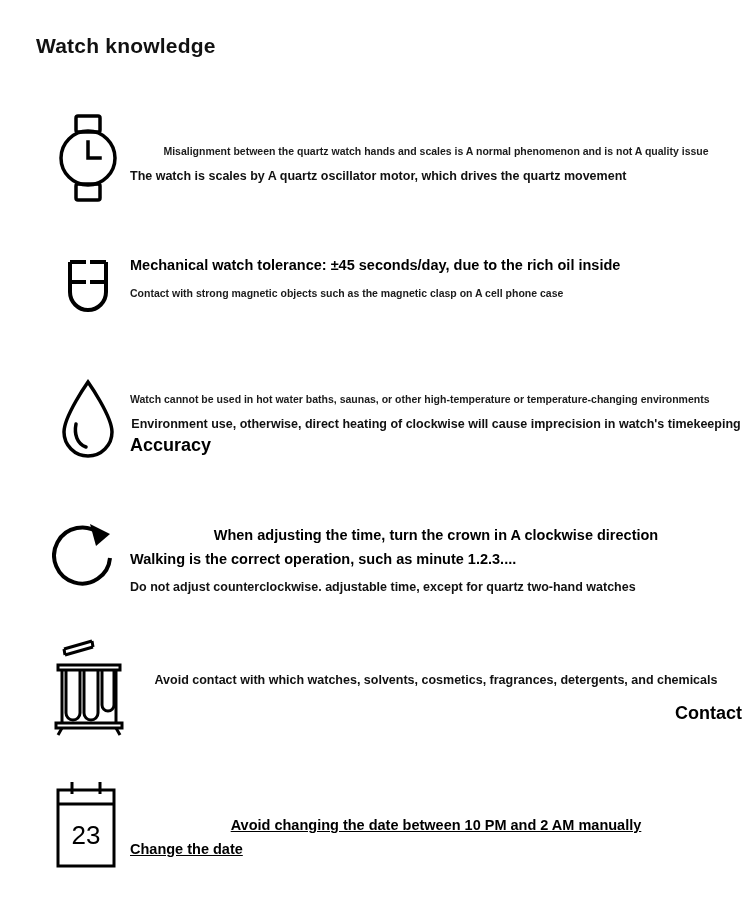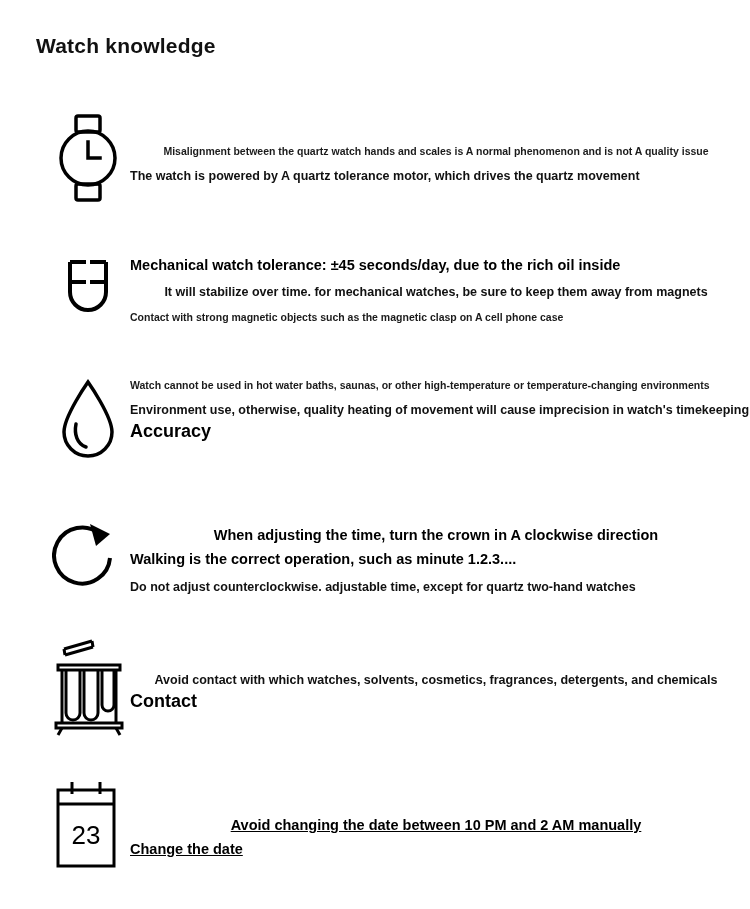--- a/index.html
+++ b/index.html
@@ -84,21 +84,21 @@
   #row-quartz { top: 108px; }
   #row-quartz .icon-box { top: 0px; }
   #row-quartz .text-box { top: 36px; }
 
   #row-magnetic { top: 238px; }
   #row-magnetic .icon-box { top: 0px; }
   #row-magnetic .text-box { top: 18px; }
 
   #row-water { top: 370px; }
   #row-water .icon-box { top: 0px; }
-  #row-water .text-box { top: 8px; }
+  #row-water .text-box { top: 22px; }
 
   #row-crown { top: 508px; }
   #row-crown .icon-box { top: 0px; }
   #row-crown .text-box { top: 18px; }
 
   #row-chemicals { top: 640px; }
   #row-chemicals .icon-box { top: 0px; }
   #row-chemicals .text-box { top: 32px; }
 
   #row-date { top: 778px; }
@@ -123,51 +123,50 @@
     <div class="icon-box">
       <svg width="72" height="92" viewBox="0 0 72 92">
         <rect x="24" y="4" width="24" height="16" rx="2" fill="none" stroke="#000" stroke-width="3.5"></rect>
         <rect x="24" y="72" width="24" height="16" rx="2" fill="none" stroke="#000" stroke-width="3.5"></rect>
         <circle cx="36" cy="46" r="27" fill="none" stroke="#000" stroke-width="3.5"></circle>
         <path d="M36 30 L36 46 L48 46" fill="none" stroke="#000" stroke-width="3.5" stroke-linecap="square"></path>
       </svg>
     </div>
     <div class="text-box">
       <span class="line small c-center">Misalignment between the quartz watch hands and scales is A normal phenomenon and is not A quality issue</span>
-      <span class="line mid c-left" style="margin-top:10px;">The watch is powered by A quartz tolerance motor, which drives the quartz movement</span>
+      <span class="line mid c-left" style="margin-top:10px;">The watch is scales by A quartz oscillator motor, which drives the quartz movement</span>
     </div>
   </div>
 
   <div class="row" id="row-magnetic">
     <div class="icon-box">
       <svg width="72" height="80" viewBox="0 0 72 80">
         <path d="M18 14 L18 44 A18 18 0 0 0 54 44 L54 14" fill="none" stroke="#000" stroke-width="4"></path>
         <path d="M18 14 L34 14" fill="none" stroke="#000" stroke-width="4"></path>
         <path d="M38 14 L54 14" fill="none" stroke="#000" stroke-width="4"></path>
         <path d="M18 34 L34 34" fill="none" stroke="#000" stroke-width="4"></path>
         <path d="M38 34 L54 34" fill="none" stroke="#000" stroke-width="4"></path>
       </svg>
     </div>
     <div class="text-box">
       <span class="line big c-left">Mechanical watch tolerance: ±45 seconds/day, due to the rich oil inside</span>
-      <span class="line mid c-center" style="margin-top:8px;">It will stabilize over time. for mechanical watches, be sure to keep them away from magnets</span>
       <span class="line small c-left" style="margin-top:10px;">Contact with strong magnetic objects such as the magnetic clasp on A cell phone case</span>
     </div>
   </div>
 
   <div class="row" id="row-water">
     <div class="icon-box">
       <svg width="72" height="92" viewBox="0 0 72 92">
         <path d="M36 8 C36 8 12 42 12 58 A24 24 0 0 0 60 58 C60 42 36 8 36 8 Z" fill="none" stroke="#000" stroke-width="3.5"></path>
         <path d="M24 50 C22 60 25 70 34 73" fill="none" stroke="#000" stroke-width="3.5" stroke-linecap="round"></path>
       </svg>
     </div>
     <div class="text-box">
       <span class="line small c-left">Watch cannot be used in hot water baths, saunas, or other high-temperature or temperature-changing environments</span>
-      <span class="line mid c-center" style="margin-top:10px;">Environment use, otherwise, quality heating of movement will cause imprecision in watch's timekeeping</span>
+      <span class="line mid c-center" style="margin-top:10px;">Environment use, otherwise, direct heating of clockwise will cause imprecision in watch's timekeeping</span>
       <span class="line huge c-left" style="">Accuracy</span>
     </div>
   </div>
 
   <div class="row" id="row-crown">
     <div class="icon-box">
       <svg width="72" height="92" viewBox="0 0 72 92">
         <path d="M48 22 A28 28 0 1 0 58 46" fill="none" stroke="#000" stroke-width="4" stroke-linecap="butt"></path>
         <path d="M38 12 L58 22 L44 34 Z" fill="#000"></path>
       </svg>
@@ -192,21 +191,21 @@
         <path d="M54 35 L54 70 A6 6 0 0 0 66 70 L66 35" fill="none" stroke="#000" stroke-width="3"></path>
         <rect x="8" y="88" width="66" height="5" fill="none" stroke="#000" stroke-width="3"></rect>
         <path d="M14 93 L10 100" fill="none" stroke="#000" stroke-width="3"></path>
         <path d="M68 93 L72 100" fill="none" stroke="#000" stroke-width="3"></path>
         <path d="M14 35 L14 88" fill="none" stroke="#000" stroke-width="3"></path>
         <path d="M68 35 L68 88" fill="none" stroke="#000" stroke-width="3"></path>
       </svg>
     </div>
     <div class="text-box">
       <span class="line mid c-center">Avoid contact with which watches, solvents, cosmetics, fragrances, detergents, and chemicals</span>
-      <span class="line huge c-left" style="margin-top:0;">Contact</span>
+      <span class="line huge c-left" style="margin-top:12px;text-align:right;">Contact</span>
     </div>
   </div>
 
   <div class="row" id="row-date">
     <div class="icon-box">
       <svg width="80" height="100" viewBox="0 0 80 100">
         <path d="M24 4 L24 16" fill="none" stroke="#000" stroke-width="3"></path>
         <path d="M52 4 L52 16" fill="none" stroke="#000" stroke-width="3"></path>
         <rect x="10" y="12" width="56" height="76" fill="none" stroke="#000" stroke-width="3"></rect>
         <path d="M10 26 L66 26" fill="none" stroke="#000" stroke-width="3"></path>

